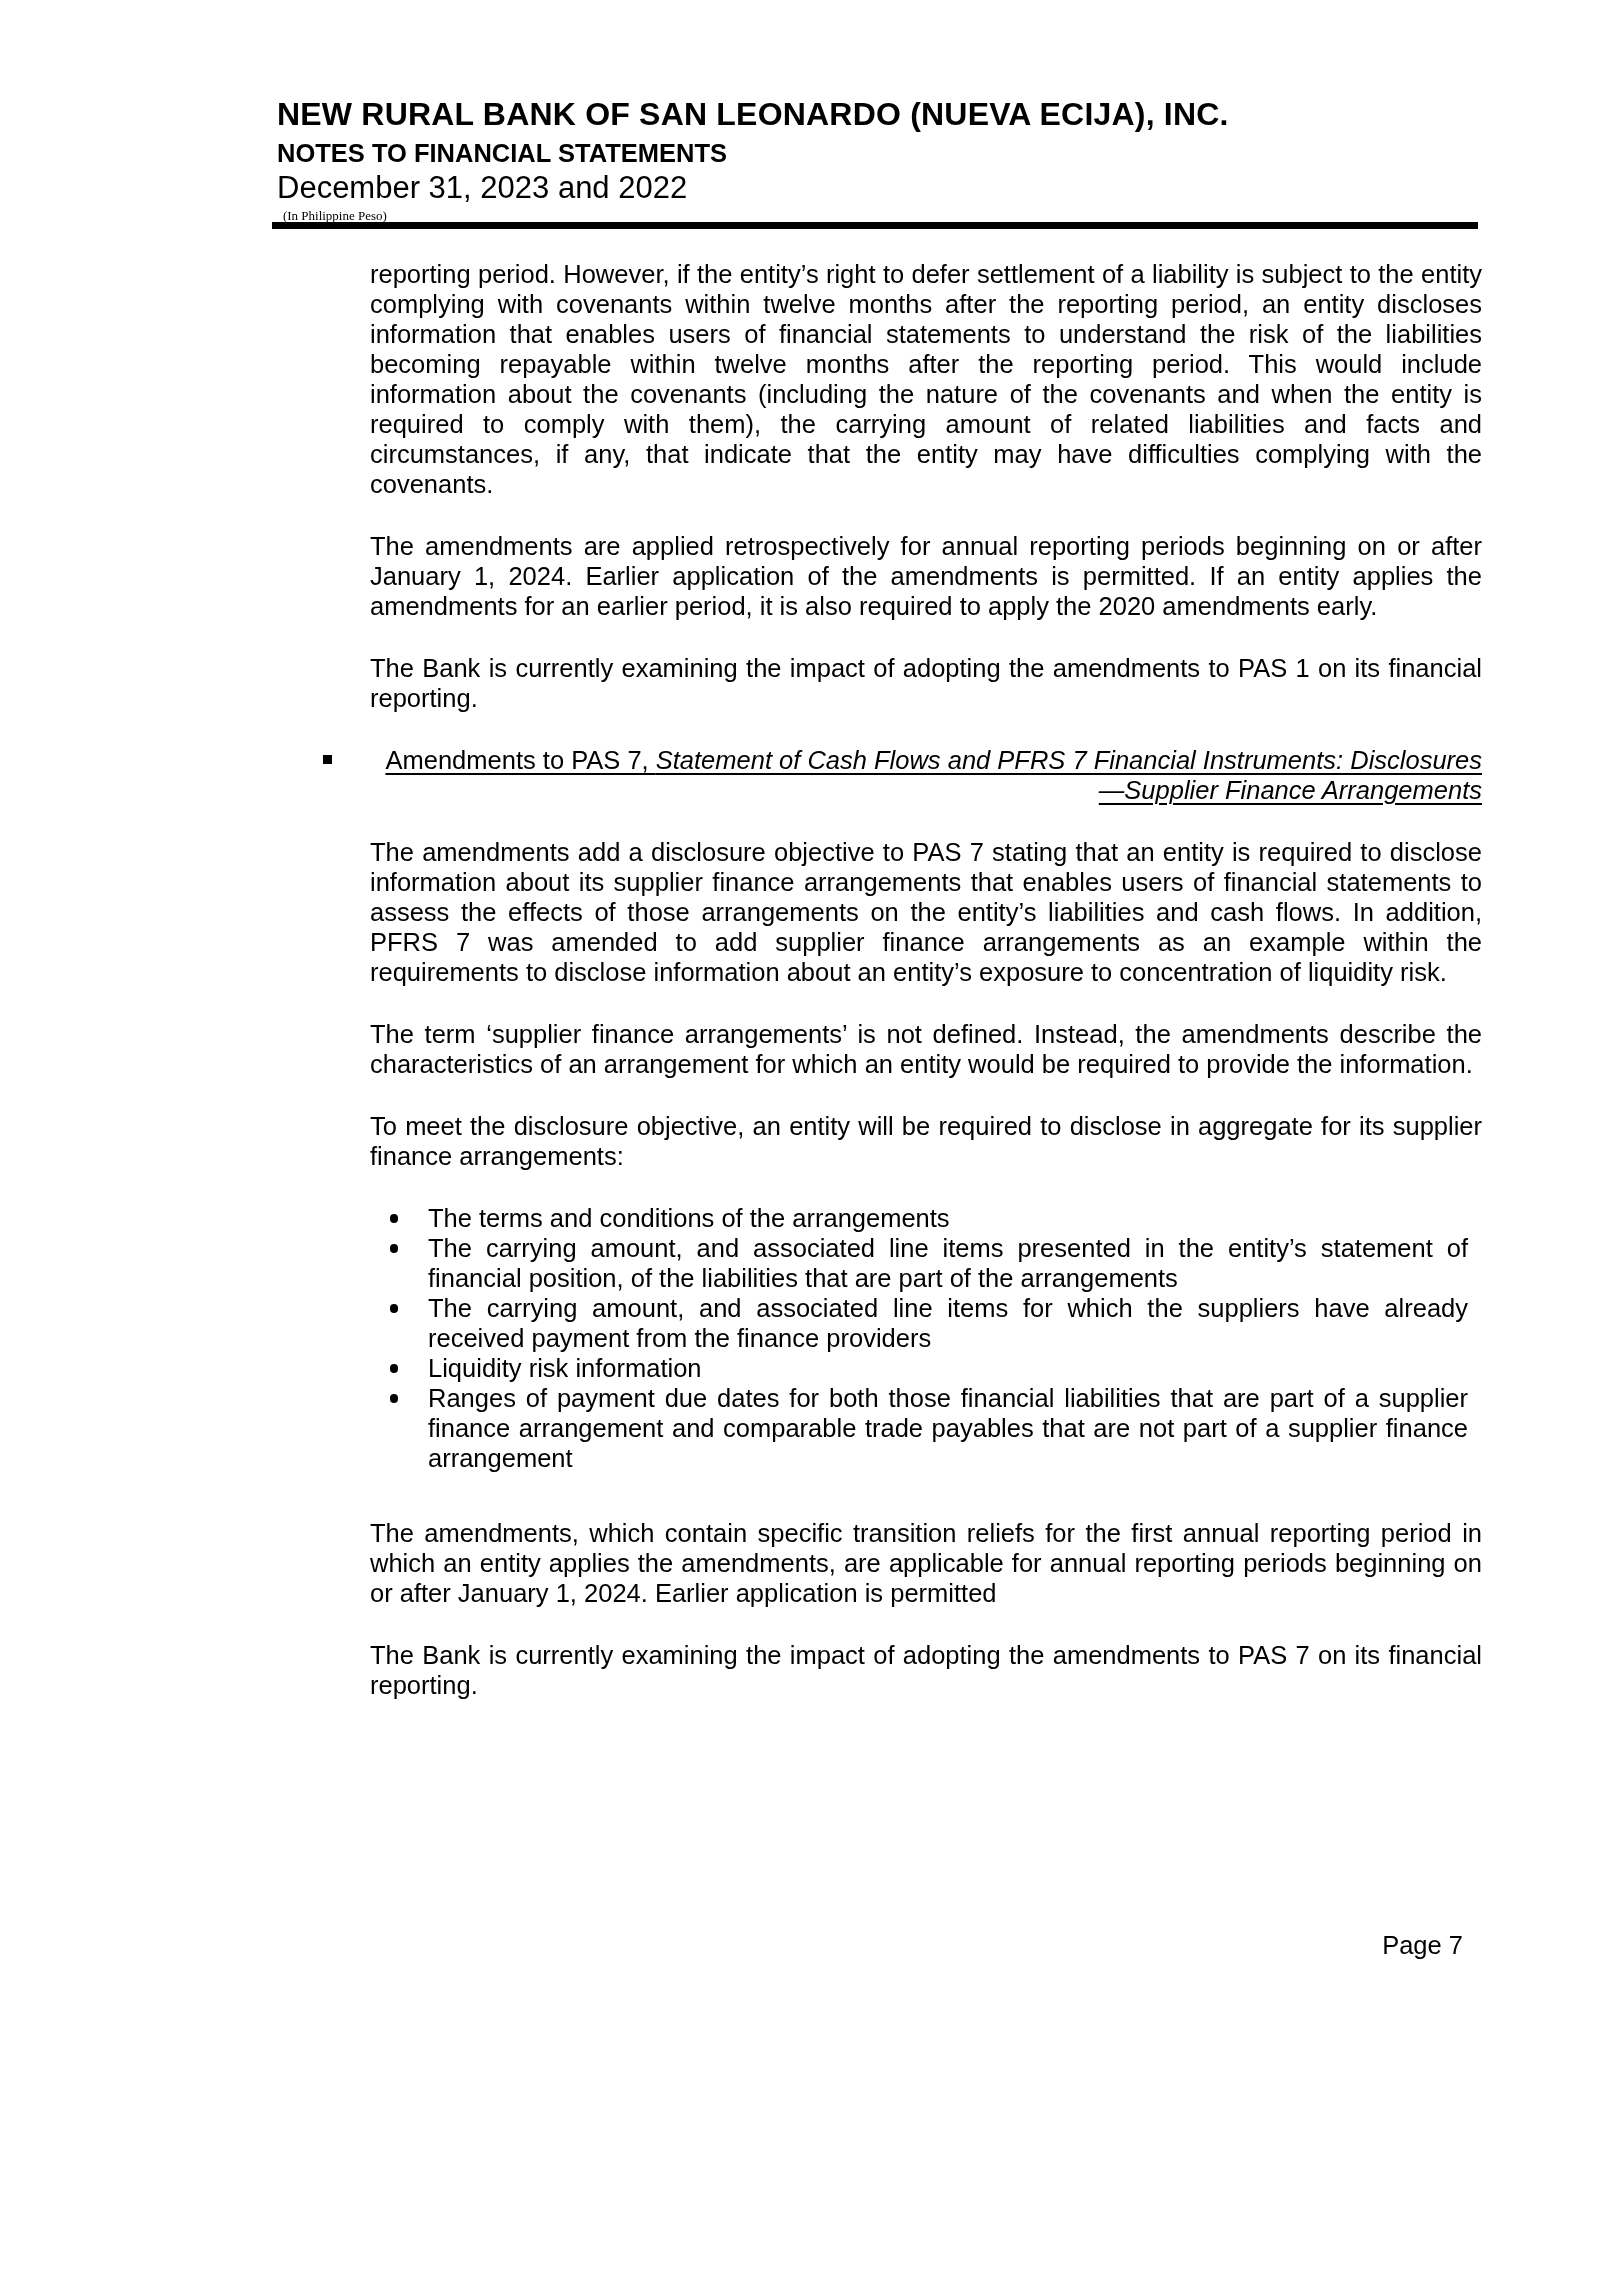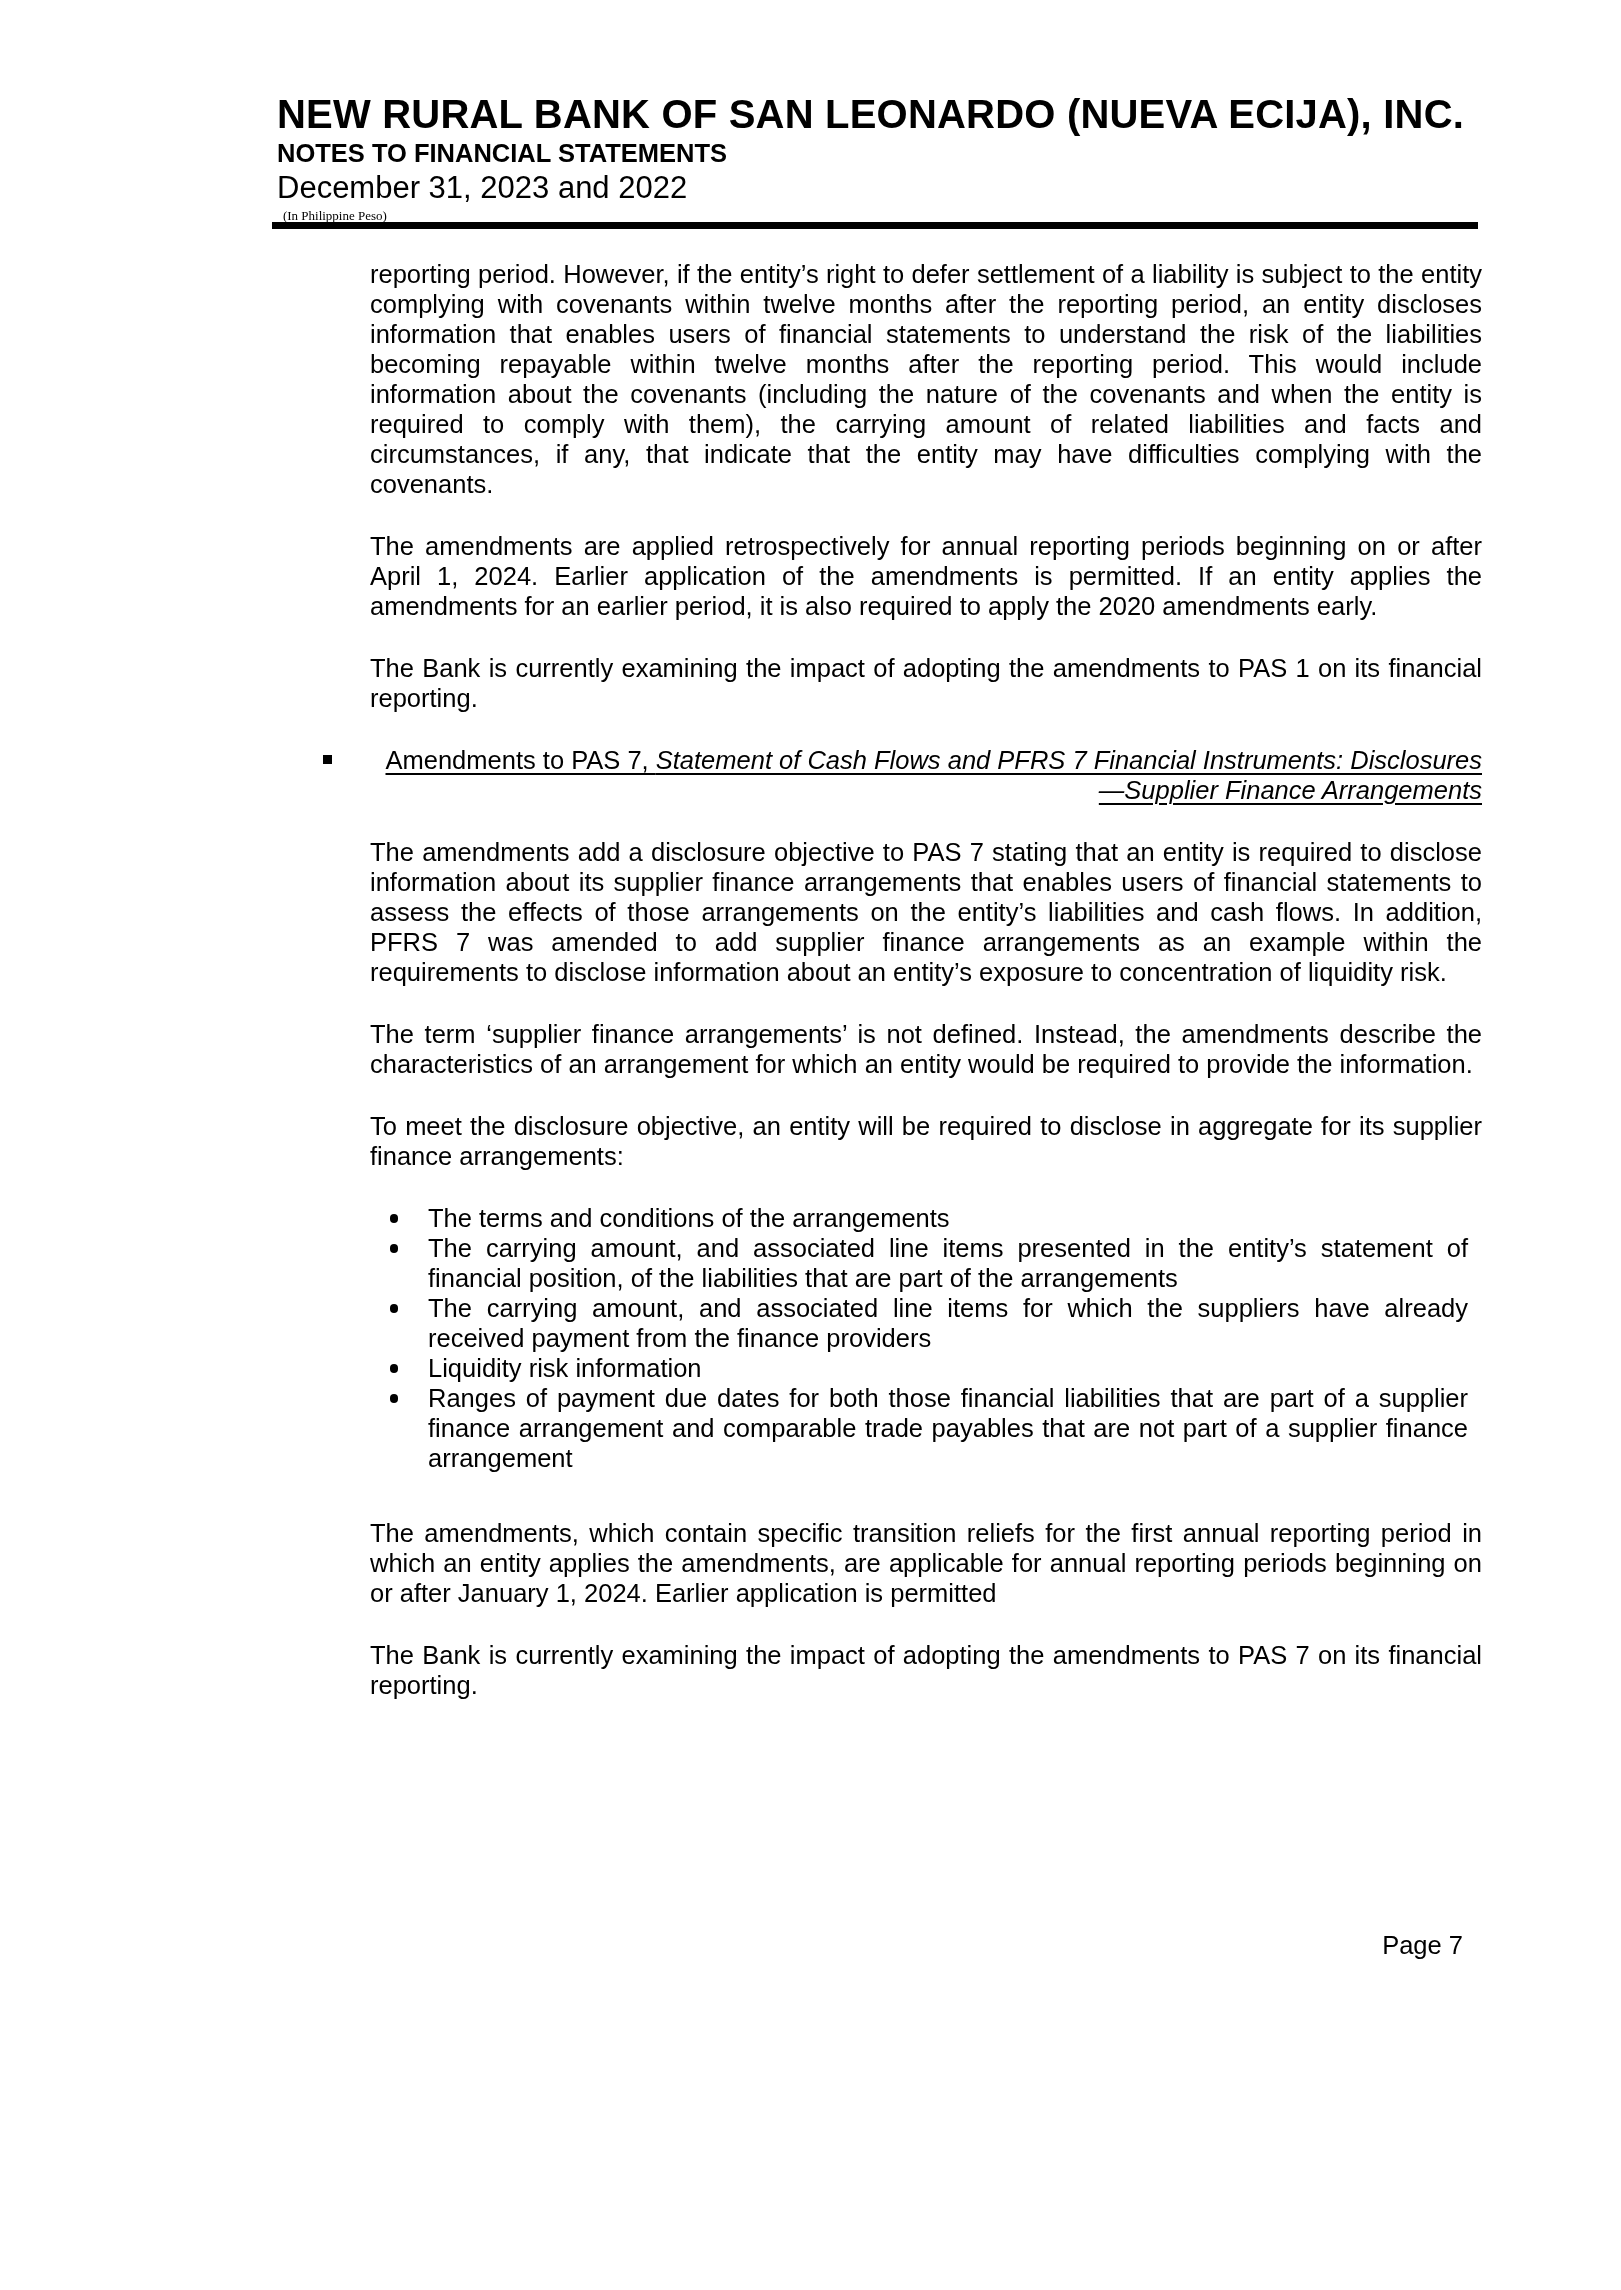--- a/index.html
+++ b/index.html
@@ -12,21 +12,21 @@
     font-family: "Liberation Sans", sans-serif;
     overflow: hidden;
   }
   .doc-header {
     position: absolute;
     left: 277px;
     top: 96px;
     width: 1206px;
   }
   .bank-name {
-    font-size: 40px;
+    font-size: 32px;
     font-weight: bold;
     line-height: 36px;
     letter-spacing: 0.2px;
     margin: 0;
     white-space: nowrap;
   }
   .doc-title {
     font-size: 25.5px;
     font-weight: bold;
     line-height: 30px;
@@ -124,21 +124,21 @@
     <div class="date-line">December 31, 2023 and 2022</div>
     <div class="currency-note">(In Philippine Peso)</div>
   </div>
 
   <div class="header-rule"></div>
 
   <div class="content">
 
     <p>reporting period. However, if the entity’s right to defer settlement of a liability is subject to the entity complying with covenants within twelve months after the reporting period, an entity discloses information that enables users of financial statements to understand the risk of the liabilities becoming repayable within twelve months after the reporting period. This would include information about the covenants (including the nature of the covenants and when the entity is required to comply with them), the carrying amount of related liabilities and facts and circumstances, if any, that indicate that the entity may have difficulties complying with the covenants.</p>
 
-    <p>The amendments are applied retrospectively for annual reporting periods beginning on or after April 1, 2024. Earlier application of the amendments is permitted. If an entity applies the amendments for an earlier period, it is also required to apply the 2020 amendments early.</p>
+    <p>The amendments are applied retrospectively for annual reporting periods beginning on or after January 1, 2024. Earlier application of the amendments is permitted. If an entity applies the amendments for an earlier period, it is also required to apply the 2020 amendments early.</p>
 
     <p>The Bank is currently examining the impact of adopting the amendments to PAS 1 on its financial reporting.</p>
 
     <div class="pas-heading">
       <span class="square-marker"></span><span>Amendments to PAS 7, </span><span class="italic-part">Statement of Cash Flows and PFRS 7 Financial Instruments: Disclosures—Supplier Finance Arrangements</span>
     </div>
 
     <p>The amendments add a disclosure objective to PAS 7 stating that an entity is required to disclose information about its supplier finance arrangements that enables users of financial statements to assess the effects of those arrangements on the entity’s liabilities and cash flows. In addition, PFRS 7 was amended to add supplier finance arrangements as an example within the requirements to disclose information about an entity’s exposure to concentration of liquidity risk.</p>
 
     <p>The term ‘supplier finance arrangements’ is not defined. Instead, the amendments describe the characteristics of an arrangement for which an entity would be required to provide the information.</p>

